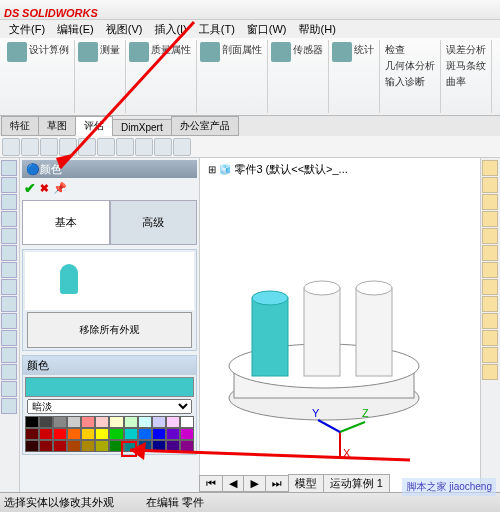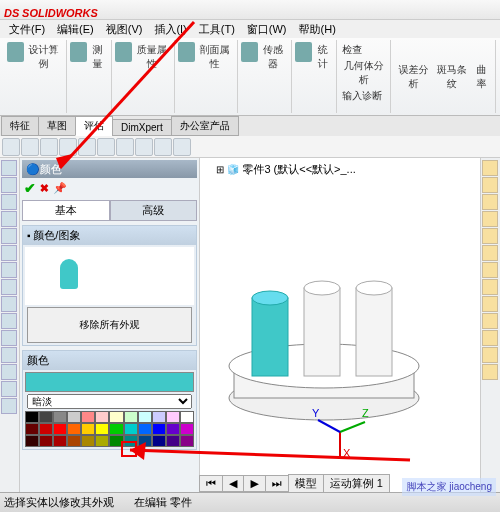--- a/index.html
+++ b/index.html
@@ -20,38 +20,38 @@
 .tbtn{width:18px;height:18px;background:#e0e8ee;border:1px solid #b8c0c8;border-radius:2px}
 .main{position:relative;height:334px;display:flex}
 .left-rail{width:20px;background:#eef0f2;border-right:1px solid #ccc;display:flex;flex-direction:column;gap:1px;padding:2px 1px}
 .left-rail .r{width:16px;height:16px;background:#d0e0e8;border:1px solid #aac}
 .panel{width:180px;background:#eef2f5;border-right:1px solid #ccc;padding:2px}
 .panel-head{height:18px;background:linear-gradient(#a8b8c8,#8898a8);color:#fff;display:flex;align-items:center;padding:0 4px;font-size:11px}
 .panel-ctrl{height:20px;display:flex;align-items:center;gap:4px;padding:2px}
 .ok{color:#0a0;font-weight:bold;font-size:14px}
 .cancel{color:#d00;font-weight:bold}
 .subtabs{display:flex;margin-top:2px}
-.subtab{flex:1;text-align:center;padding:2px;background:#d8e0e8;border:1px solid #aab}
+.subtab{flex:1;text-align:center;padding:14px;background:#d8e0e8;border:1px solid #aab}
 .subtab.active{background:#fff}
 .section{margin-top:4px;border:1px solid #bcd;background:#e8eef4}
 .section-h{background:linear-gradient(#d0e0f0,#c0d0e0);padding:2px 4px;font-size:10px}
 .preview{height:58px;background:#fff;margin:2px;position:relative}
 .preview .cyl{width:18px;height:30px;background:#40c8c8;position:absolute;left:35px;top:12px;border-radius:9px 9px 3px 3px}
 .btn-wide{display:block;width:95%;margin:2px auto;padding:10px;background:#f0f0f0;border:1px solid #999;text-align:center;font-size:10px}
 .swatch{height:20px;background:#40c8c8;margin:2px;border:1px solid #888}
 .dd{width:95%;margin:2px auto;display:block;font-size:10px}
 .palette{margin:2px;display:grid;grid-template-columns:repeat(12,1fr);gap:0}
 .palette div{height:12px;border:1px solid #666}
 .canvas{flex:1;background:#fff;position:relative}
 .right-rail{width:20px;background:#eef0f2;border-left:1px solid #ccc;display:flex;flex-direction:column;gap:1px;padding:2px 1px}
 .right-rail .r{width:16px;height:16px;background:#f8e0a0;border:1px solid #cb9}
-.tree{position:absolute;top:4px;left:16px;font-size:10px}
+.tree{position:absolute;top:4px;left:8px;font-size:10px}
 .bottom-tabs{position:absolute;bottom:0;left:0;height:18px;display:flex;align-items:center;font-size:10px}
 .bottom-tabs span{padding:1px 6px;border:1px solid #aaa;background:#eee;margin-left:-1px}
-.status{height:20px;background:linear-gradient(#e8e8e8,#d8d8d8);display:flex;align-items:center;padding:0 4px;font-size:10px;border-top:1px solid #aaa;gap:20px}
+.status{height:20px;background:linear-gradient(#e8e8e8,#d8d8d8);display:flex;align-items:center;padding:0 4px;font-size:10px;border-top:1px solid #aaa;gap:32px}
 .arrow-red{position:absolute;pointer-events:none;z-index:100}
 .triad{position:absolute;bottom:30px;left:50%;transform:translateX(-50%)}
 .watermark{position:absolute;bottom:18px;right:4px;font-size:10px;color:#44b;background:rgba(200,220,255,.6);padding:2px 4px}
 </style>
 </head>
 <body>
 
 <div class="titlebar">
   <span class="logo"><span class="s">DS</span> <span>SOLIDWORKS</span></span>
 </div>
@@ -89,21 +89,21 @@
     </div>
   <div class="ribbon-group">
       <div class="ribbon-ico"></div>
       <div class="ribbon-btn">统计</div>
     </div>
   <div class="ribbon-group" style="flex-direction:column;align-items:flex-start">
     <div class="ribbon-btn">检查</div>
     <div class="ribbon-btn">几何体分析</div>
     <div class="ribbon-btn">输入诊断</div>
   </div>
-  <div class="ribbon-group" style="flex-direction:row;align-items:center">
+  <div class="ribbon-group" style="flex-direction:column;align-items:flex-start">
     <div class="ribbon-btn">误差分析</div>
     <div class="ribbon-btn">斑马条纹</div>
     <div class="ribbon-btn">曲率</div>
   </div>
 </div>
 
 <div class="tabs">
   <div class="tab">特征</div>
   <div class="tab">草图</div>
   <div class="tab active">评估</div>
@@ -148,21 +148,20 @@
     <div class="panel-ctrl">
       <span class="ok">✔</span>
       <span class="cancel">✖</span>
       <span>📌</span>
     </div>
     <div class="subtabs">
       <div class="subtab active">基本</div>
       <div class="subtab">高级</div>
     </div>
     <div class="section">
-      <div class="section-h">▪ <span>颜色/图象</span></div>
       <div class="preview">
           <div class="cyl"></div>
         </div>
       <button class="btn-wide">移除所有外观</button>
     </div>
     <div class="section">
       <div class="section-h"><span>颜色</span></div>
       <div class="swatch"></div>
       <select class="dd"><option>暗淡</option></select>
       <div class="palette" id="palette">

